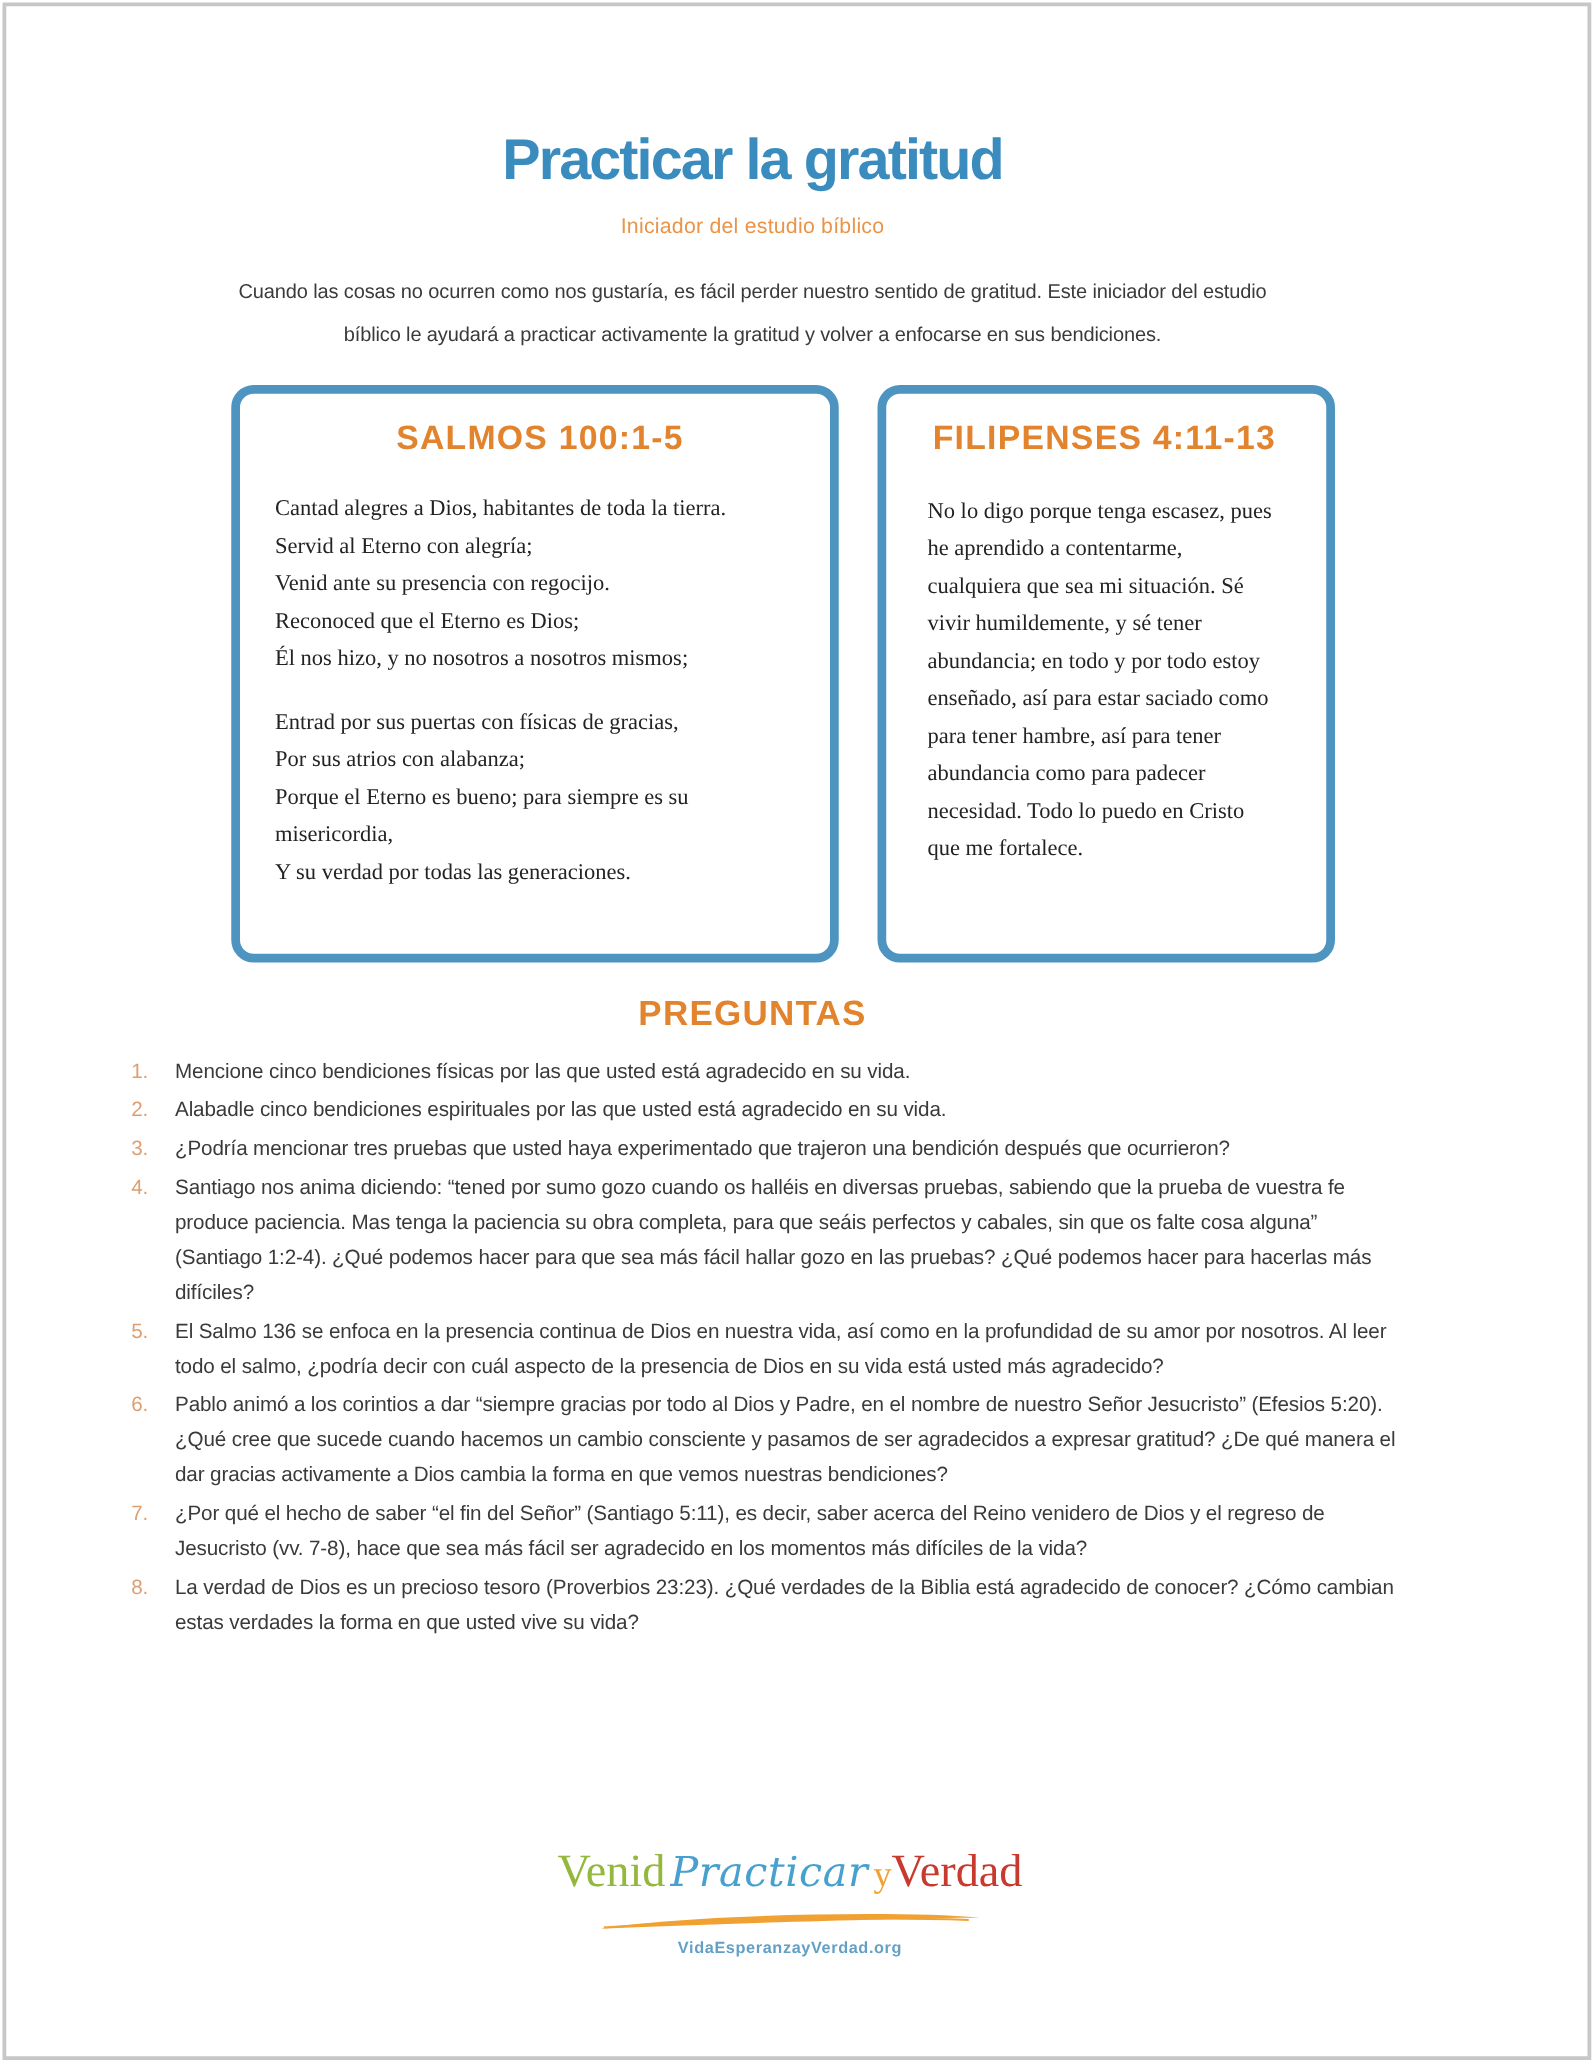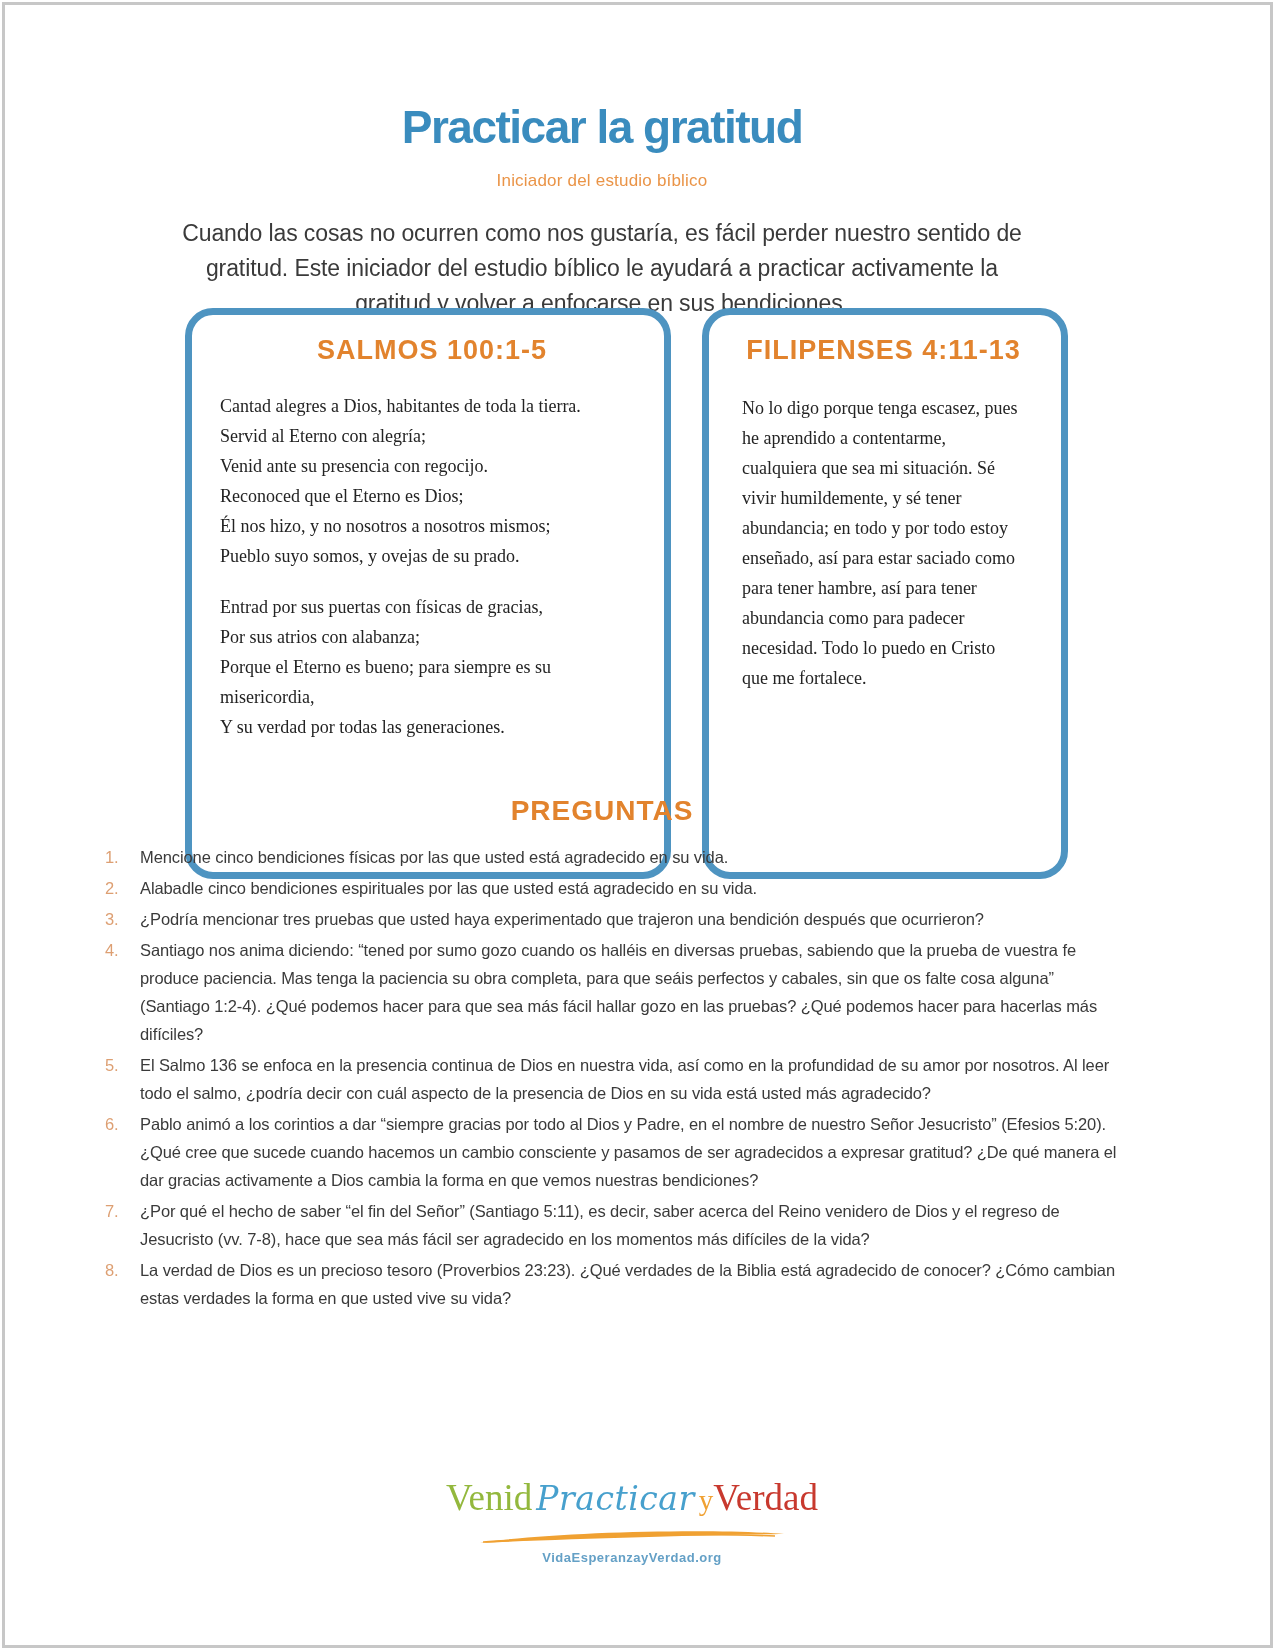--- a/index.html
+++ b/index.html
@@ -18,28 +18,28 @@
   .doc-title {
     margin:100px 0 0; font-weight:bold; font-size:46px; line-height:54px;
     letter-spacing:-1.5px; color:var(--title-blue,#3a8cbe);
     font-family:"Liberation Sans", sans-serif;
   }
   .doc-subtitle {
     margin-top:16px; font-size:17px; line-height:22px;
     color:var(--subtitle-orange,#ea9447); letter-spacing:0.2px;
   }
   .intro {
-    margin:24px auto 0; max-width:852px; font-size:23px; line-height:35px;
+    margin:24px auto 0; max-width:852px; font-size:16px; line-height:35px;
     color:#3a3a3a; letter-spacing:-0.1px;
   }
 
   
   .box {
-    position:absolute; top:308px; height:571px; box-sizing:border-box;
-    border:7px solid var(--box-border-blue,#4e94c1); border-radius:28px;
+    position:absolute; top:308px; height:462px; box-sizing:border-box;
+    border:7px solid var(--box-border-blue,#4e94c1); border-radius:18px;
     background:#fff; overflow:hidden;
   }
   .box-left  { left:185px; width:486px; padding:18px 20px 0 28px; }
   .box-right { left:702px; width:366px; padding:18px 36px 0 33px; }
   .box-heading {
     margin:0; text-align:center; font-weight:bold; font-size:27px; line-height:34px;
     letter-spacing:1px; color:var(--heading-orange,#e2832d);
   }
   .verse, .verse-par {
     margin-top:24px; font-family:"Liberation Serif", serif;
@@ -89,21 +89,20 @@
 
 <section class="box box-left">
   <h2 class="box-heading">SALMOS 100:1-5</h2>
   <div class="verse">
     <div class="stanza">
         <div class="verse-line">Cantad alegres a Dios, habitantes de toda la tierra.</div>
         <div class="verse-line">Servid al Eterno con alegría;</div>
         <div class="verse-line">Venid ante su presencia con regocijo.</div>
         <div class="verse-line">Reconoced que el Eterno es Dios;</div>
         <div class="verse-line">Él nos hizo, y no nosotros a nosotros mismos;</div>
-        <div class="verse-line">Pueblo suyo somos, y ovejas de su prado.</div>
       </div>
     <div class="stanza">
         <div class="verse-line">Entrad por sus puertas con físicas de gracias,</div>
         <div class="verse-line">Por sus atrios con alabanza;</div>
         <div class="verse-line">Porque el Eterno es bueno; para siempre es su misericordia,</div>
         <div class="verse-line">Y su verdad por todas las generaciones.</div>
       </div>
   </div>
 </section>
 

